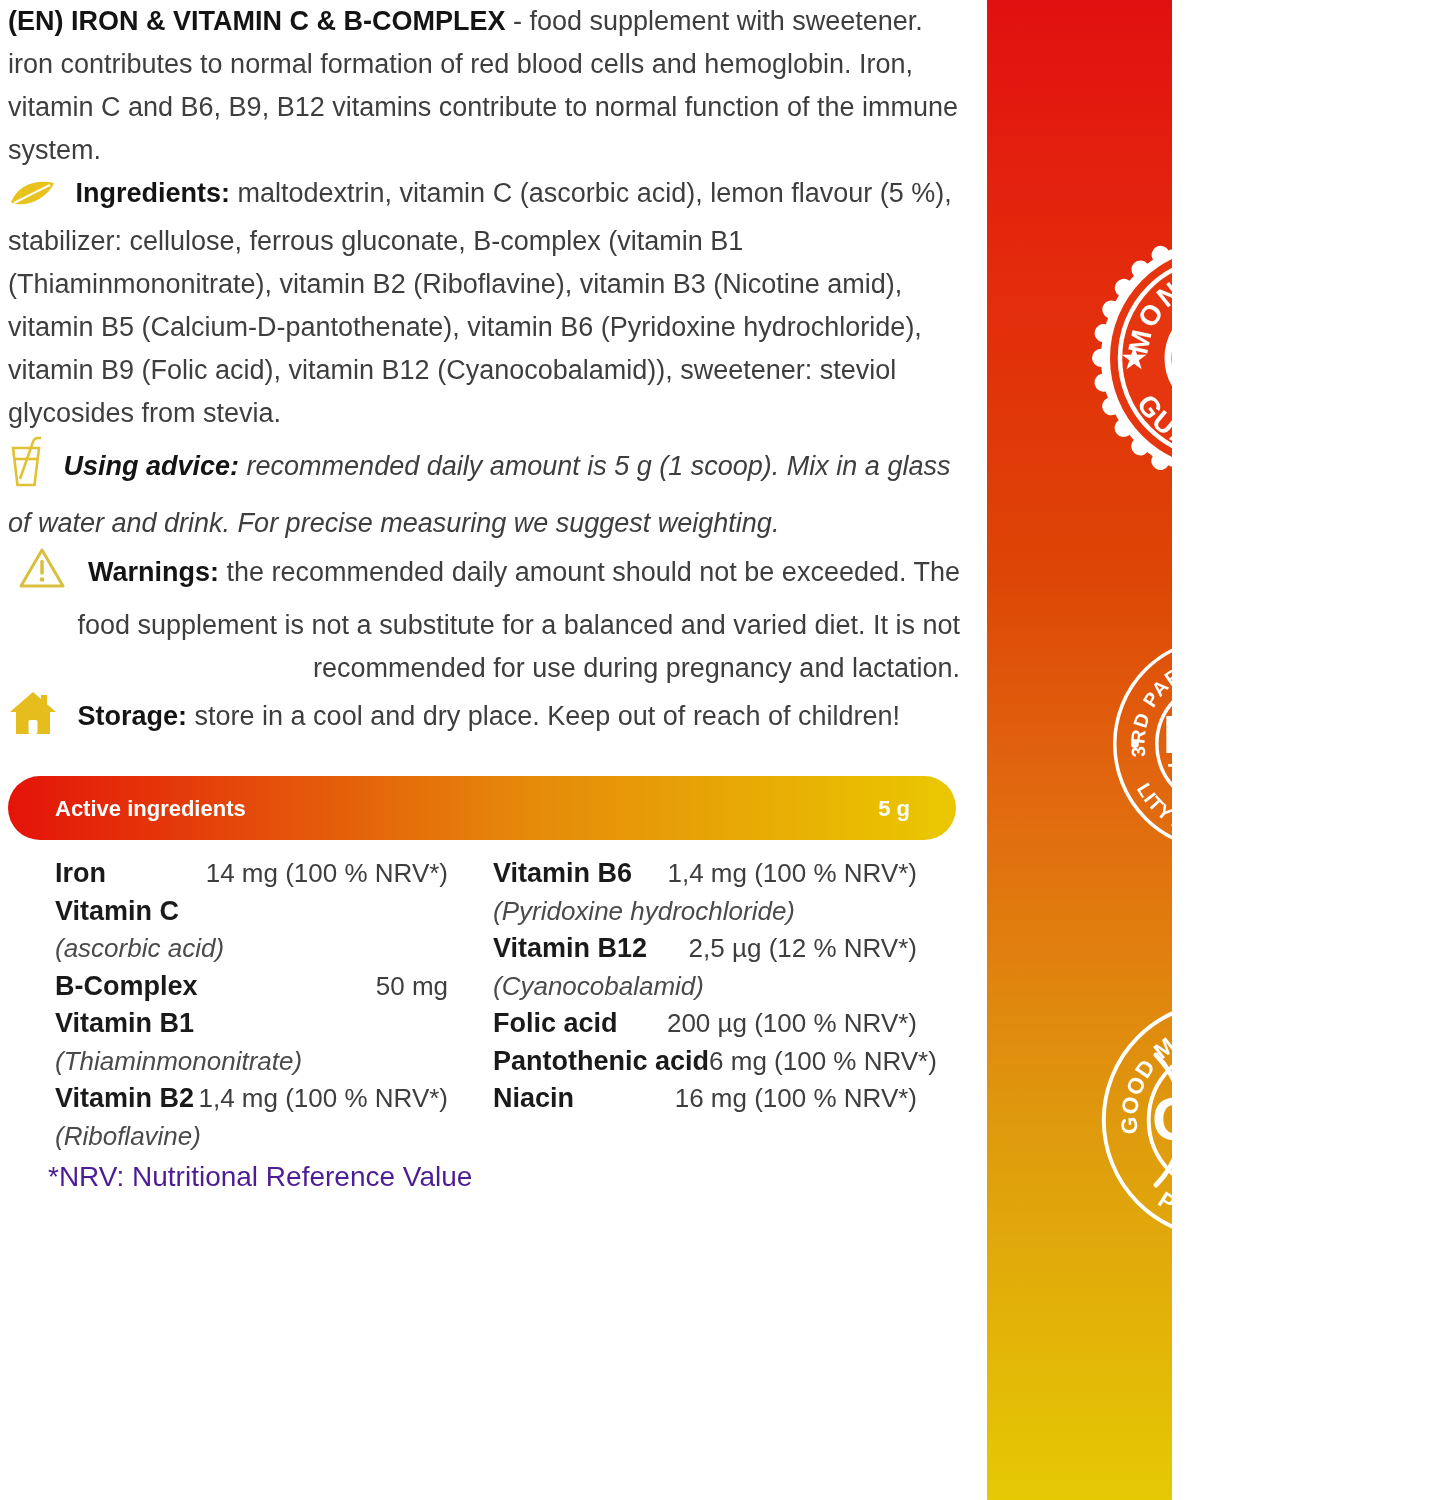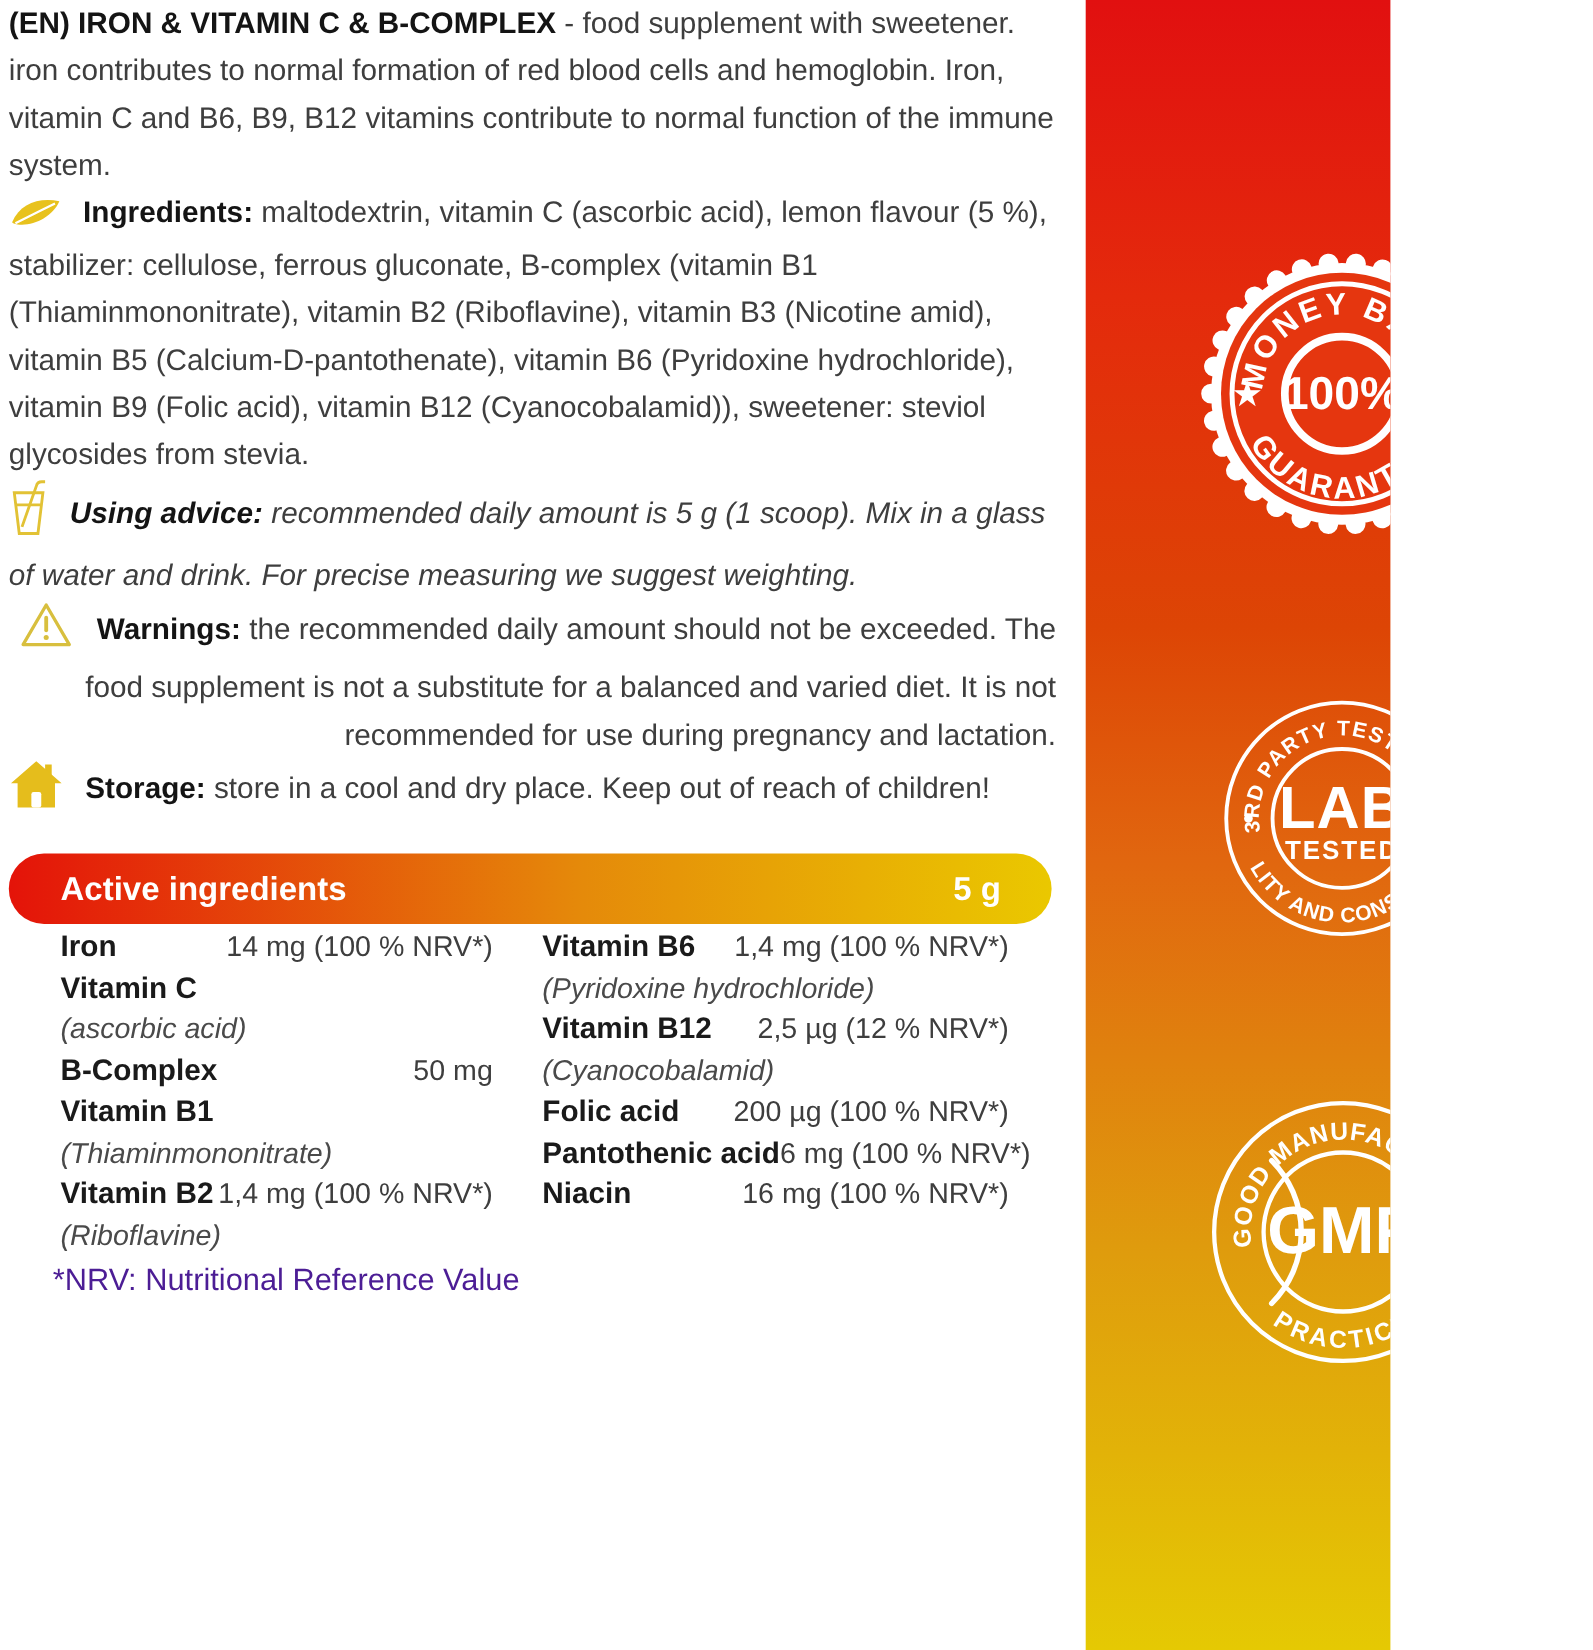--- a/index.html
+++ b/index.html
@@ -1,41 +1,41 @@
 <!DOCTYPE html>
 <html><head>
 <meta charset="utf-8">
 <style>
   html,body{margin:0;padding:0;}
   body{width:1448px;height:1500px;font-family:"Liberation Sans",sans-serif;background:#ffffff;}
-  .page{position:relative;width:1264px;height:1500px;background:#fff;overflow:hidden;}
+  .page{position:relative;width:1172px;height:1500px;background:#fff;overflow:hidden;}
 
   
   .content{position:absolute;left:8px;top:0;width:952px;color:#3e3e3e;font-size:27px;line-height:43px;}
   .content p{margin:0;}
   .lead{font-weight:bold;color:#141414;}
   .intro{margin-top:168px;}
   .sec-ingredients{margin-top:33px;}
   .sec-using{margin-top:25px;font-style:italic;}
   .sec-warnings{margin-top:34px;text-align:right;}
   .sec-storage{margin-top:30px;}
   .icon{display:inline-block;margin-right:12px;}
   .icon-leaf{vertical-align:-5px;}
   .icon-glass{vertical-align:-14px;}
   .icon-warning{vertical-align:-10px;}
   .icon-house{vertical-align:-11px;}
 
   
   .bar{margin-top:27px;height:64px;width:948px;border-radius:32px;box-sizing:border-box;
        background:linear-gradient(90deg,#e41309 0%,#e58a0a 55%,#eac800 100%);
        display:flex;align-items:center;justify-content:space-between;
-       padding:0 46px 0 47px;color:#ffffff;font-weight:bold;font-size:30px;}
-
-  
-  .table{margin-top:2px;display:flex;padding-left:47px;}
+       padding:0 46px 0 47px;color:#ffffff;font-weight:bold;font-size:22px;}
+
+  
+  .table{margin-top:15px;display:flex;padding-left:47px;}
   .colL{width:393px;margin-right:45px;}
   .colR{width:424px;}
   .row{display:flex;justify-content:space-between;line-height:37.5px;}
   .rl{font-weight:bold;color:#1a1a1a;font-size:27px;white-space:nowrap;}
   .rv{font-size:26px;color:#3e3e3e;text-align:right;white-space:nowrap;}
   .sub{font-style:italic;color:#4a4a4a;font-size:26px;line-height:37.5px;}
   .footnote{margin-top:49px;padding-left:40px;font-size:28px;color:#4c1d95;}
 
   
   .sidebar{position:absolute;left:987px;top:0;width:461px;height:1500px;

